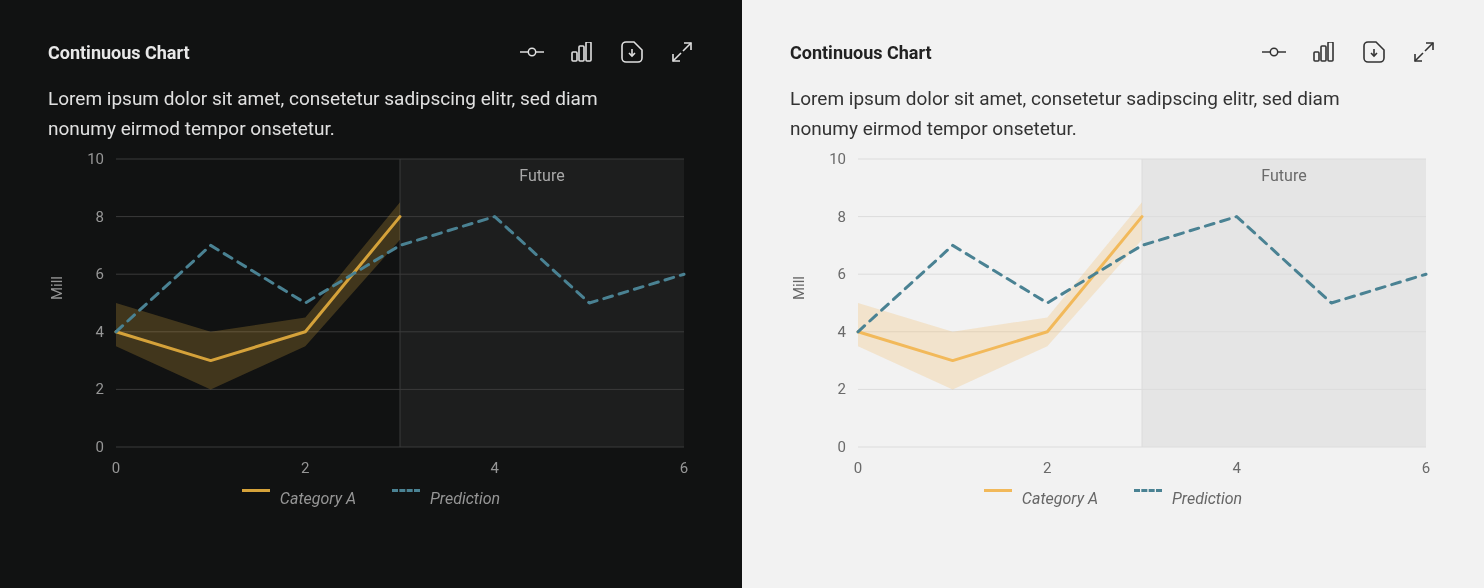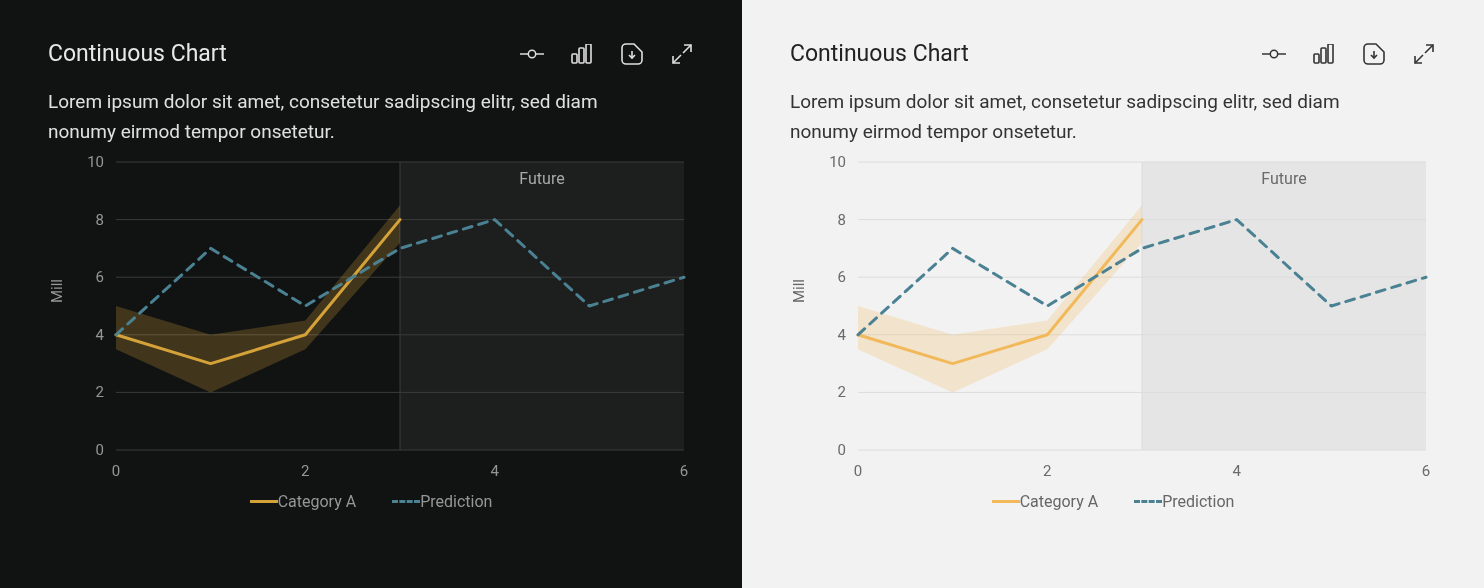--- a/index.html
+++ b/index.html
@@ -25,22 +25,22 @@
     background: #f2f2f2;
     color: #222;
   }
   .header-row {
     display: flex;
     align-items: center;
     justify-content: space-between;
     margin-bottom: 20px;
   }
   .title {
-    font-size: 23px;
-    font-weight: 400;
+    font-size: 18px;
+    font-weight: 700;
   }
   .toolbar {
     display: flex;
     gap: 26px;
     align-items: center;
   }
   .toolbar .tool {
     width: 24px;
     height: 24px;
     display: flex;
@@ -83,21 +83,23 @@
   }
   .legend {
     display: flex;
     justify-content: center;
     gap: 36px;
     font-size: 16px;
     margin-top: 6px;
   }
   .legend-item {
     display: flex;
-    align-items: center;
+    align-items: flex-start;
+    gap: 10px;
+    font-style: italic;
   }
   .legend-swatch {
     width: 28px;
     height: 0;
     border-top-width: 3px;
     border-top-style: solid;
   }
   .legend-swatch.dashed {
     border-top-style: dashed;
   }

